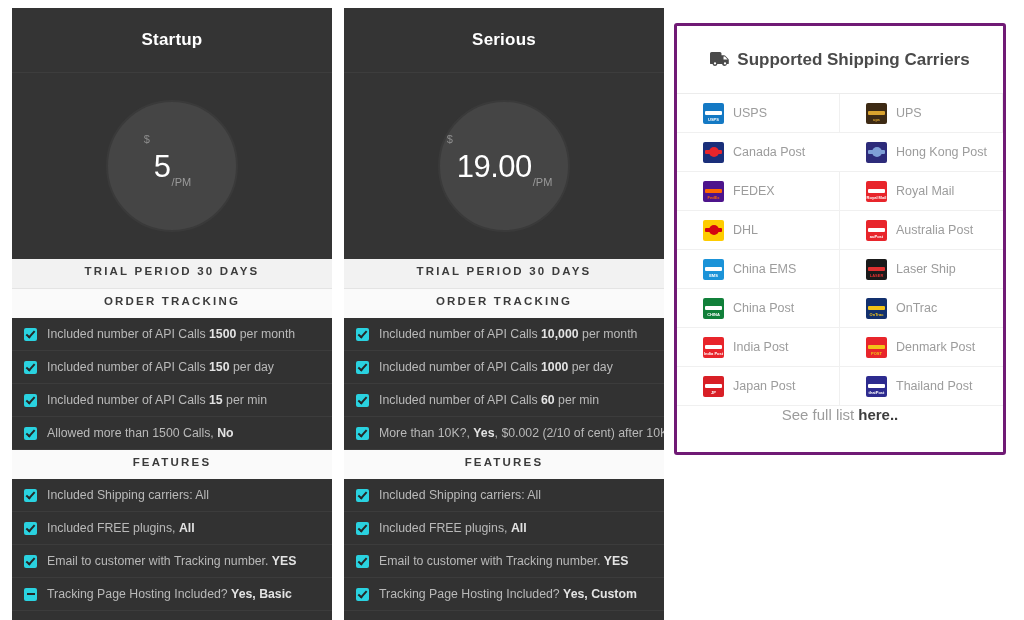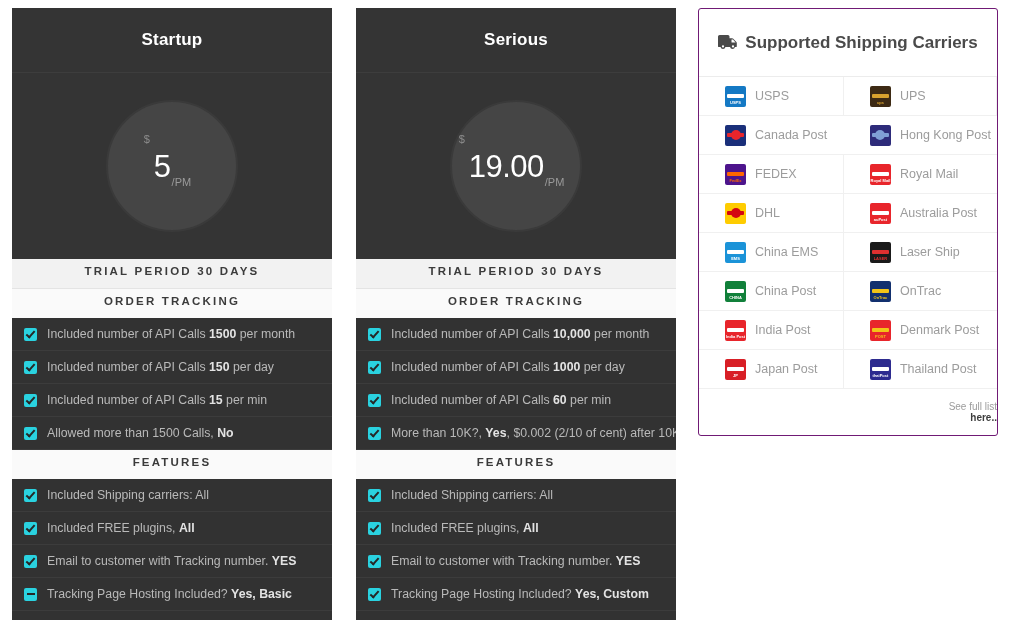--- a/index.html
+++ b/index.html
@@ -9,21 +9,20 @@
     font-family: "Liberation Sans", sans-serif;
     overflow: hidden;
   }
   .page {
     position: relative;
     width: 1024px; height: 620px;
     background: #ffffff;
     display: flex;
     align-items: flex-start;
     padding: 8px 0 0 0;
-    gap: 12px;
   }
 
   
   .plan {
     width: 320px;
     margin-left: 12px;
     background: #323232;
     overflow: hidden;
   }
   .plan-header {
@@ -128,25 +127,26 @@
     width: 8px; height: 2.5px;
     background: #262626;
   }
   .cbox.empty {
     background: transparent;
     border: 1.6px solid #2ad2e0;
   }
 
   
   .carriers {
-    width: 300px;
+    width: 332px;
     margin-left: 10px;
     background: #ffffff;
-    border: 1px solid #701a75;
+    border: 3px solid #701a75;
     border-radius: 3px;
+    margin-top: 15px;
   }
   .carriers-head {
     height: 68px;
     display: flex; align-items: center; justify-content: center;
     gap: 7px;
     border-bottom: 1px solid #ececec;
   }
   .carriers-head .ctitle {
     font-size: 17px;
     font-weight: bold;
@@ -198,24 +198,23 @@
     left: 0; right: 0; bottom: 2px;
     text-align: center;
     font-size: 4px;
     line-height: 5px;
     font-weight: bold;
     font-family: "Liberation Sans", sans-serif;
   }
 
   .seefull {
     height: 46px;
-    display: flex; align-items: flex-end; justify-content: center;
-    font-size: 10px;
+    display: flex; align-items: flex-start; justify-content: center;
+    font-size: 15px;
     color: #9c9c9c;
-    flex-direction: column;
   }
   .seefull b { color: #3d3d3d; margin-left: 4px; }
 </style>
 </head>
 <body>
 
 <div class="page">
 
   <div class="plan">
     <div class="plan-header">

